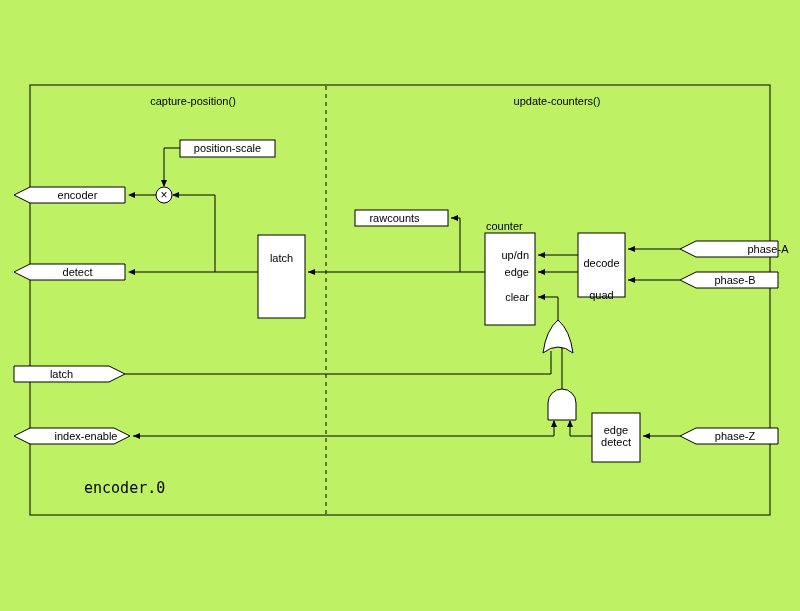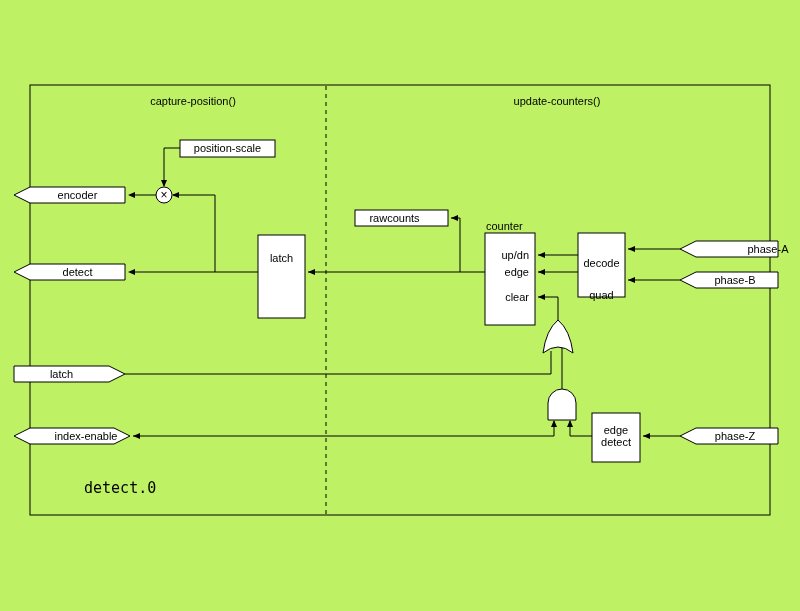--- a/index.html
+++ b/index.html
@@ -105,15 +105,15 @@
   <div class="lbl c" style="left:578px; top:245px; width:47px;margin-top:44px;">quad</div>
   <div class="lbl c" style="left:578px; top:257px; width:47px;">decode</div>
 
   <div class="lbl c" style="left:592px; top:424px; width:48px;">edge</div>
   <div class="lbl c" style="left:592px; top:436px; width:48px;">detect</div>
 
   <div class="lbl c" style="left:725px; top:243px; width:86px;">phase-A</div>
   <div class="lbl c" style="left:692px; top:274px; width:86px;">phase-B</div>
   <div class="lbl c" style="left:692px; top:430px; width:86px;">phase-Z</div>
 
-  <div class="lbl mono" style="left:84px; top:482px;">detect.0</div>
+  <div class="lbl mono" style="left:84px; top:482px;">encoder.0</div>
 
 </div>
 
 </body></html>

